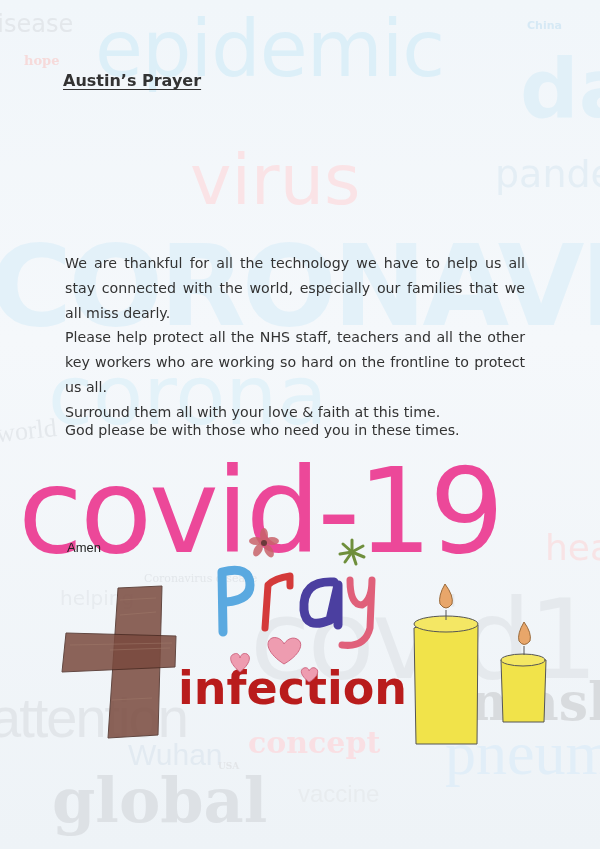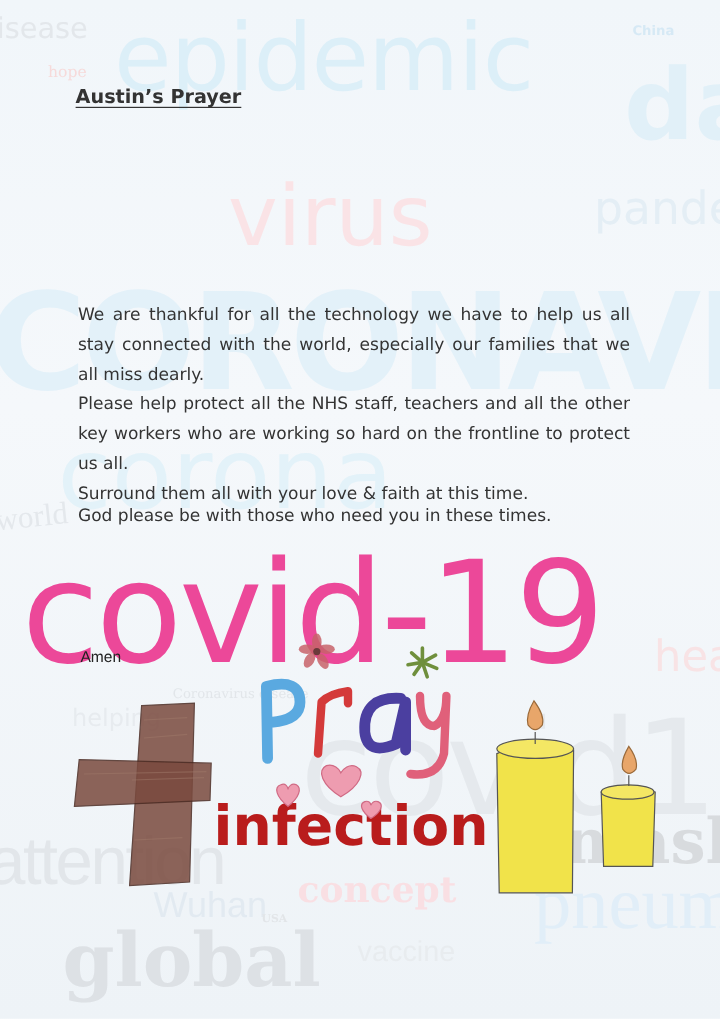--- a/index.html
+++ b/index.html
@@ -23,21 +23,21 @@
   .para p { margin: 0; }
   .amen { position: absolute; left: 67px; top: 540px; font-size: 13px; color: #222; font-family: "Liberation Sans", sans-serif; }
   svg { position: absolute; left: 0; top: 0; }
 </style>
 </head>
 <body>
 
 <div>
   <div class="bg-word" style="left:95px;top:10px;font-family:'DejaVu Sans',sans-serif;font-weight:normal;font-size:78px;color:#dceff8;letter-spacing:-1px;">epidemic</div>
   <div class="bg-word" style="left:-18px;top:12px;font-family:'DejaVu Sans',sans-serif;font-size:24px;color:#e3e7eb;">disease</div>
-  <div class="bg-word" style="left:40px;top:54px;font-family:'DejaVu Serif',serif;font-weight:normal;font-size:13px;color:#f6dada;">hope</div>
+  <div class="bg-word" style="left:24px;top:54px;font-family:'DejaVu Serif',serif;font-weight:bold;font-size:13px;color:#f6dada;">hope</div>
   <div class="bg-word" style="left:527px;top:20px;font-family:'DejaVu Sans',sans-serif;font-weight:bold;font-size:11px;color:#d6e9f5;">China</div>
   <div class="bg-word" style="left:520px;top:48px;font-family:'DejaVu Sans',sans-serif;font-weight:bold;font-size:82px;color:#e1f0f8;">danger</div>
   <div class="bg-word" style="left:190px;top:145px;font-family:'DejaVu Sans',sans-serif;font-size:70px;color:#fae3e6;">virus</div>
   <div class="bg-word" style="left:495px;top:155px;font-family:'DejaVu Sans',sans-serif;font-size:38px;color:#e4eef5;">pandemic</div>
   <div class="bg-word" style="left:-10px;top:230px;font-family:'DejaVu Sans',sans-serif;font-weight:bold;font-size:112px;color:#e3f1f9;letter-spacing:-4px;">CORONAVIRU</div>
   <div class="bg-word" style="left:48px;top:355px;font-family:'DejaVu Sans',sans-serif;font-size:82px;color:#e3f2f9;">corona</div>
   <div class="bg-word" style="left:-4px;top:418px;font-family:'Liberation Serif',serif;font-size:26px;color:#e4e8ec;transform:rotate(-6deg);">world</div>
   <div class="bg-word" style="left:18px;top:452px;font-family:'DejaVu Sans',sans-serif;font-size:118px;color:#ec4899;letter-spacing:-3px;">covid-19</div>
   <div class="bg-word" style="left:545px;top:530px;font-family:'DejaVu Sans',sans-serif;font-size:36px;color:#f8e3e5;">health</div>
   <div class="bg-word" style="left:96px;top:573px;font-family:'DejaVu Serif',serif;font-weight:normal;font-size:11px;color:#e2e6ea;margin-left:48px;">Coronavirus disease</div>

